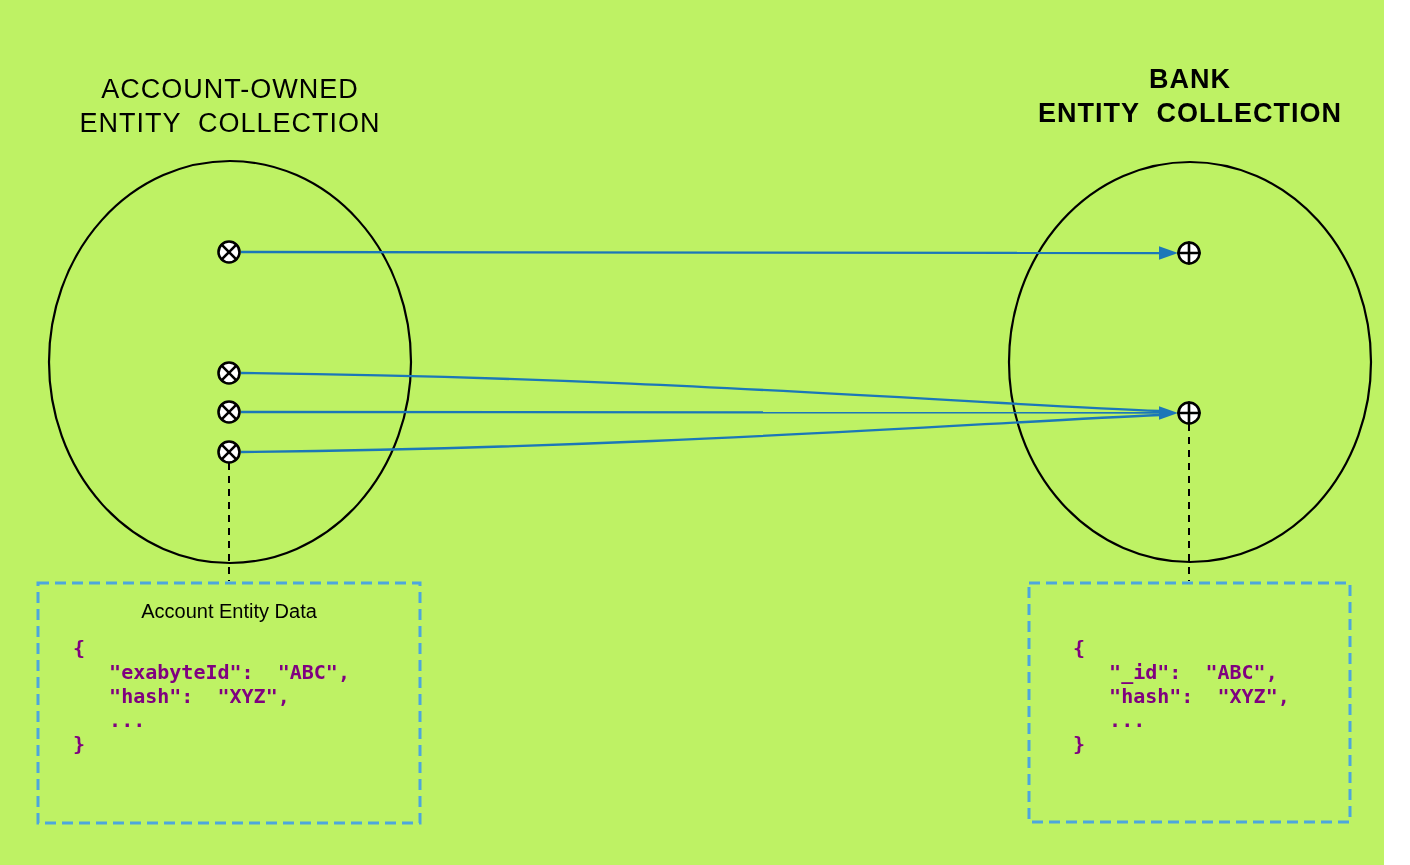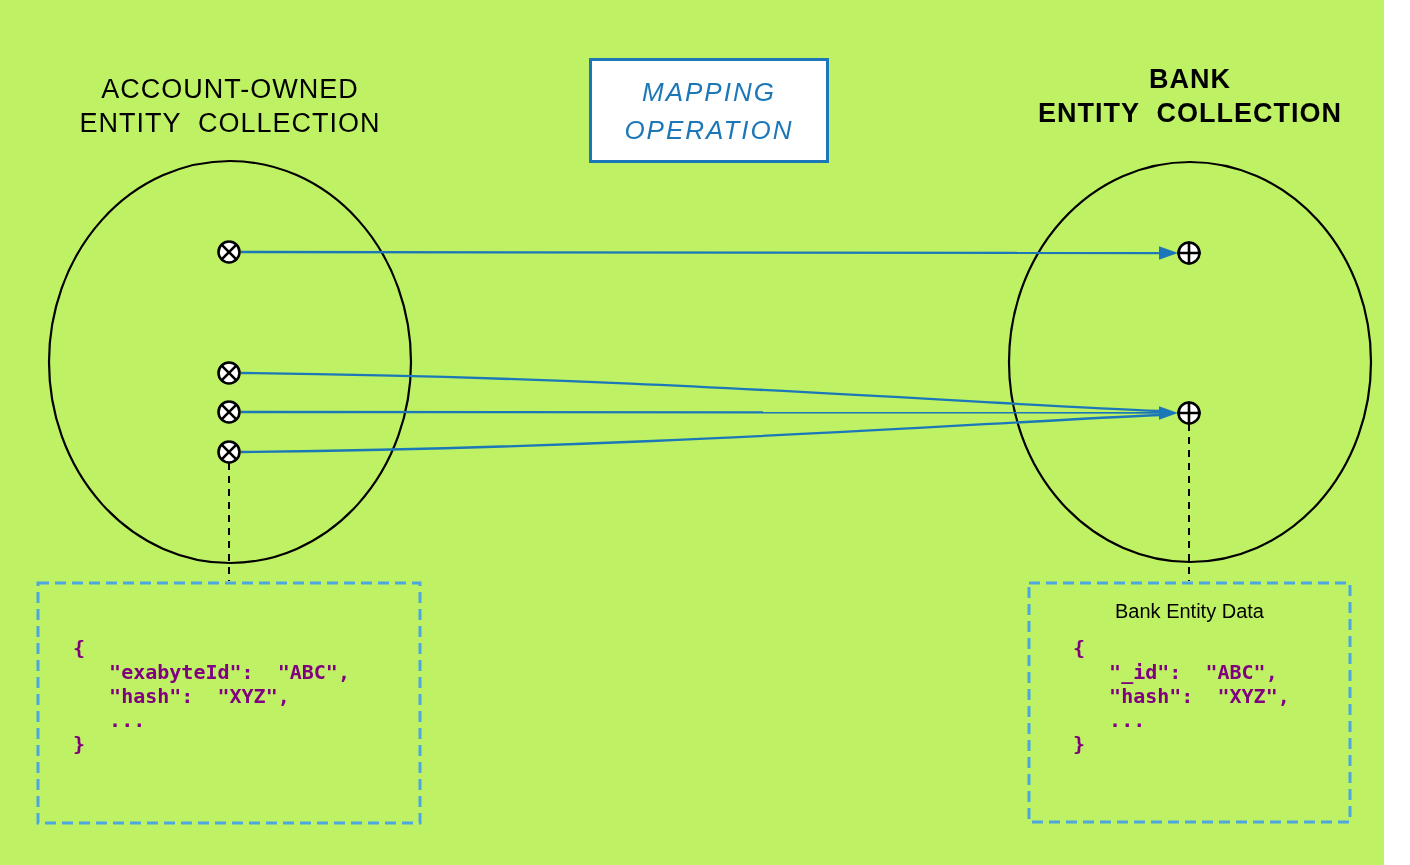--- a/index.html
+++ b/index.html
@@ -111,38 +111,34 @@
       <line class="marker-line" x1="1189" y1="402.5" x2="1189" y2="423.5"></line>
     </g>
 
     <rect class="dash-rect" x="38" y="583" width="382" height="240"></rect>
     <rect class="dash-rect" x="1029" y="583" width="321" height="239"></rect>
   </svg>
 
   <div class="collection-title title-left">ACCOUNT-OWNED
 ENTITY  COLLECTION</div>
 
-  <div class="mapping-box">
-    <div class="mapping-label">MAPPING
-OPERATION</div>
-  </div>
 
   <div class="collection-title title-right">BANK
 ENTITY  COLLECTION</div>
 
   <div class="data-box data-box-left">
+    <div class="data-box-title">Account Entity Data</div>
     <pre class="code code-left">{
    "exabyteId":  "ABC",
    "hash":  "XYZ",
    ...
 }</pre>
   </div>
 
   <div class="data-box data-box-right">
-    <div class="data-box-title">Bank Entity Data</div>
     <pre class="code code-right">{
    "_id":  "ABC",
    "hash":  "XYZ",
    ...
 }</pre>
   </div>
 
 </div>
 
 </body></html>

